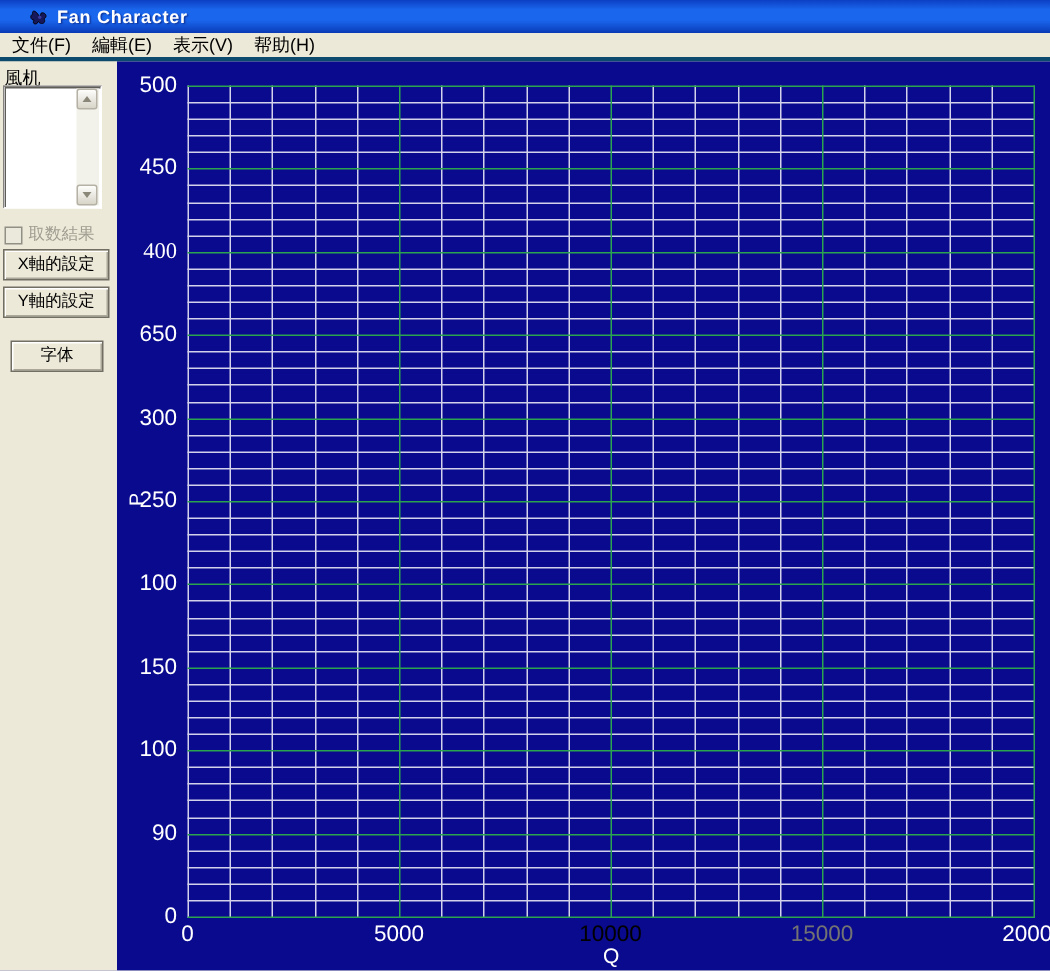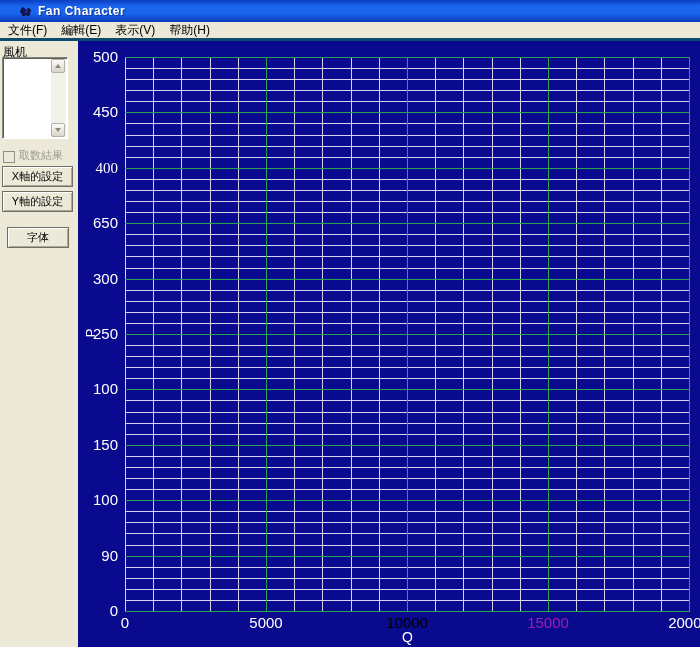--- a/index.html
+++ b/index.html
@@ -185,19 +185,19 @@
       <div class="y-tick" style="top: 213px; color: rgb(255, 255, 255);">300</div>
       <div class="y-tick" style="top: 157px; color: rgb(255, 255, 255);">650</div>
       <div class="y-tick" style="top: 102px; color: rgb(255, 255, 255); font-family: Liberation Serif, serif;">400</div>
       <div class="y-tick" style="top: 46px; color: rgb(255, 255, 255);">450</div>
       <div class="y-tick" style="top: -9px; color: rgb(255, 255, 255);">500</div>
     </div>
   <div id="x-tick-labels">
       <div class="x-tick" style="left: -40px; color: rgb(255, 255, 255);">0</div>
       <div class="x-tick" style="left: 101px; color: rgb(255, 255, 255);">5000</div>
       <div class="x-tick" style="left: 242px; color: #000000;">10000</div>
-      <div class="x-tick" style="left: 383px; color: #a21caf;">15000</div>
+      <div class="x-tick" style="left: 383px; color: #737373;">15000</div>
       <div class="x-tick" style="left: 524px; color: rgb(255, 255, 255);">20000</div>
     </div>
   <div id="y-axis-title" style="color: rgb(255, 255, 255);">P</div>
   <div id="x-axis-title" style="color: rgb(255, 255, 255);">Q</div>
 
 </div>
 
 </body></html>

